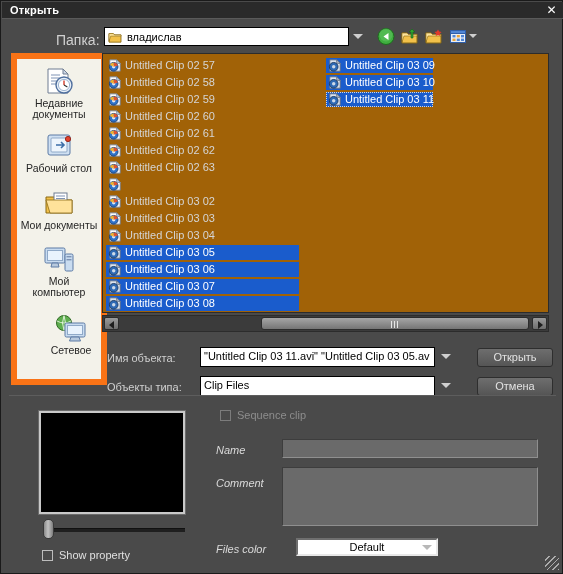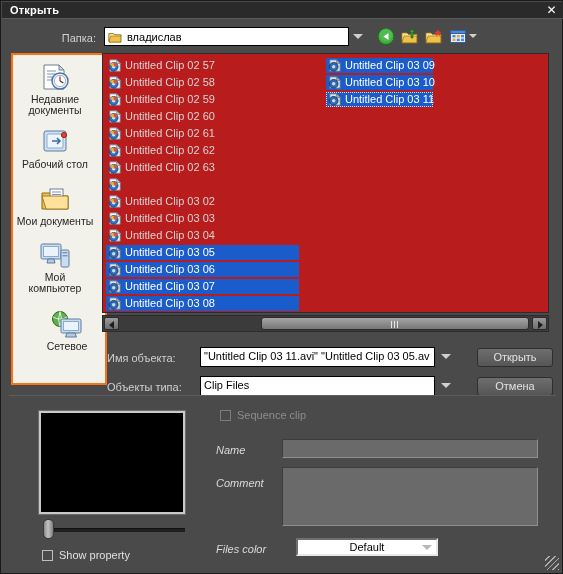--- a/index.html
+++ b/index.html
@@ -28,21 +28,21 @@
     letter-spacing:.2px;
   }
   .close-btn{
     position:absolute;right:4px;top:1px;width:15px;height:14px;
     color:#ffffff;font-size:12px;font-weight:bold;
     text-align:center;line-height:14px;cursor:pointer;
   }
   
   .lookin-label{
     position:absolute;left:55px;top:31px;width:40px;
-    text-align:right;font-size:11px;color:#d0d0d0;
+    text-align:right;font-size:14px;color:#d0d0d0;
   }
   .lookin-combo{
     position:absolute;left:103px;top:26px;width:245px;height:19px;
     background:#ffffff;border:1px solid #000;box-sizing:border-box;
   }
   .lookin-folder-ico{
     position:absolute;left:3px;top:3px;width:14px;height:12px;
   }
   .lookin-text{
     position:absolute;left:22px;top:3px;
@@ -64,36 +64,36 @@
   .tool-views{left:448px;}
   .views-arrow{
     position:absolute;left:468px;top:33px;width:0;height:0;
     border-left:4px solid transparent;border-right:4px solid transparent;
     border-top:4px solid #cfcfcf;cursor:pointer;
   }
   
   .places{
     position:absolute;left:10px;top:52px;width:96px;height:332px;
     background:#f3f2ea;
-    border:2px solid #f97316;
+    border:6px solid #f97316;
     box-sizing:border-box;
     overflow:hidden;
   }
   .place{
     position:absolute;left:0;width:84px;text-align:center;cursor:pointer;
   }
   .place .pico{display:block;margin:0 auto 1px auto;}
   .place .plabel{
     display:block;font-size:10.5px;color:#262626;line-height:11px;
     font-family:"Liberation Sans",sans-serif;
   }
   
   .filelist{
     position:absolute;left:101px;top:52px;width:447px;height:260px;
-    background:#b91c1c;
+    background:#a16207;
     border:1px solid #2c2c2c;
     box-sizing:border-box;
     overflow:hidden;
   }
   .fitem{
     position:absolute;height:15px;line-height:15px;
     white-space:nowrap;cursor:default;padding-right:3px;
   }
   .fitem .ficon{
     position:absolute;left:2px;top:1px;width:14px;height:13px;

